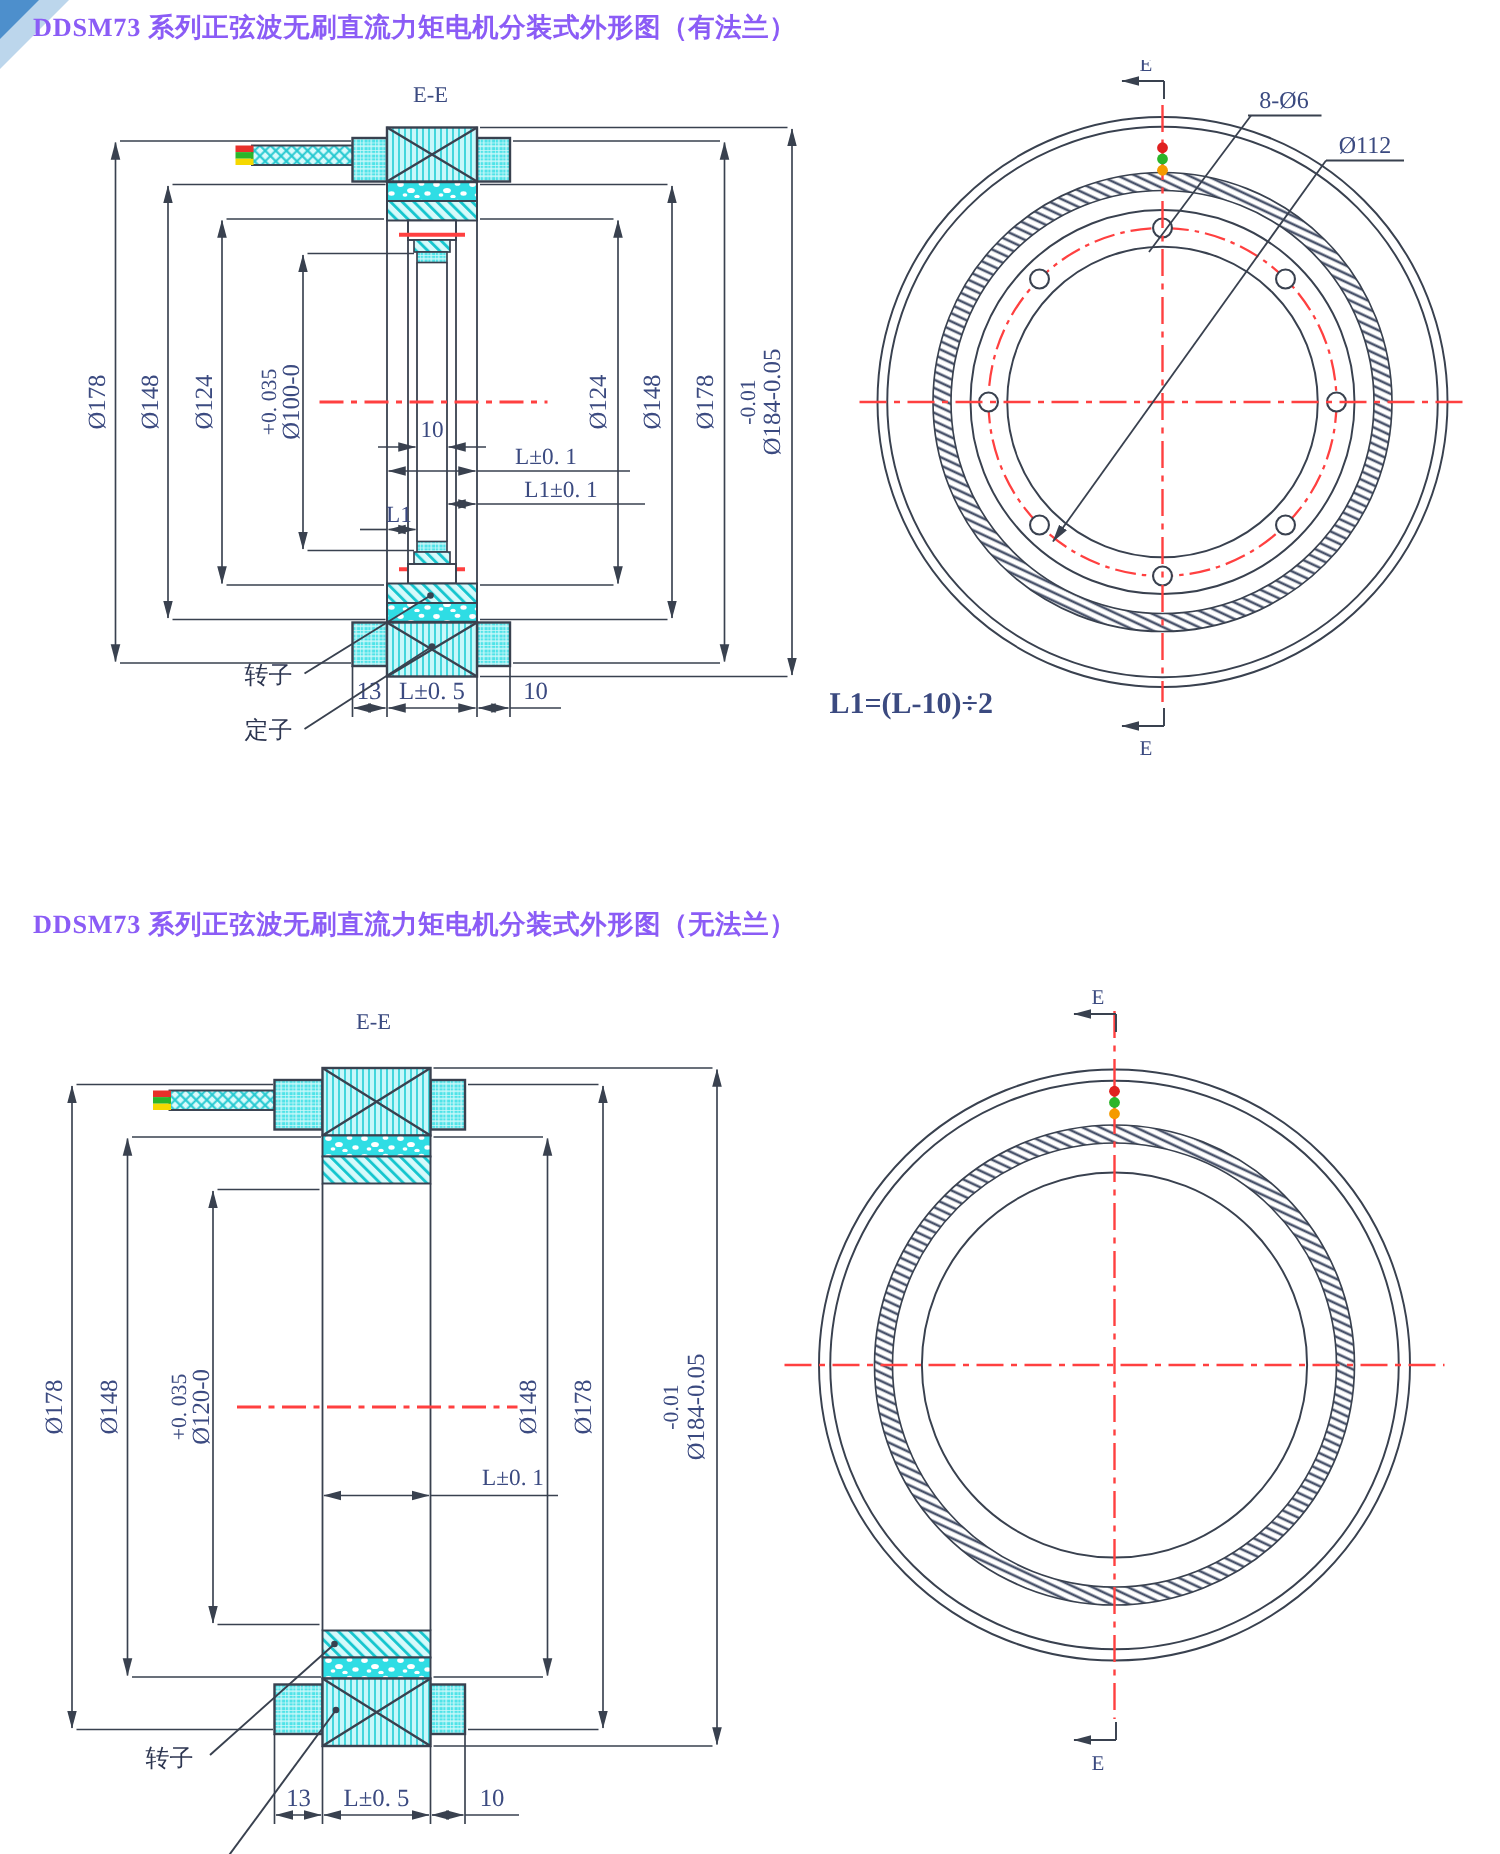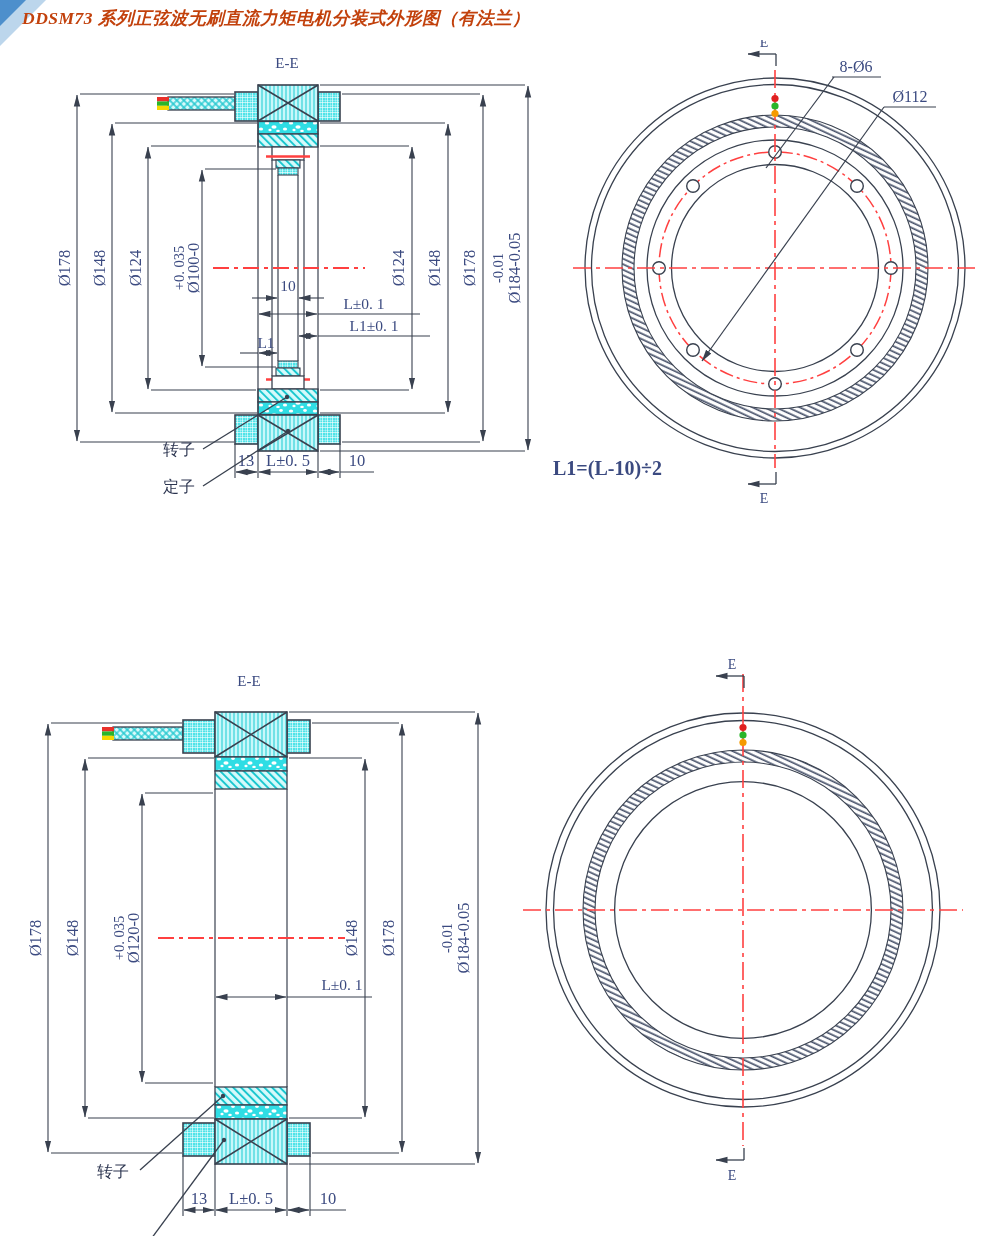--- a/index.html
+++ b/index.html
@@ -1,19 +1,19 @@
 <!DOCTYPE html>
 <html><head>
 <meta charset="utf-8">
 <style>
   html,body{margin:0;padding:0;background:#fff;}
   .page{position:relative;width:1000px;height:1236px;background:#ffffff;overflow:hidden;
         font-family:"Liberation Serif","DejaVu Serif",serif;}
-  .title{position:absolute;left:22px;font-size:17.5px;font-weight:bold;color:#c2410c;
-         letter-spacing:0.5px;white-space:nowrap;font-style:italic;}
+  .title{position:absolute;left:22px;font-size:17.5px;font-weight:bold;color:#8b5cf6;
+         letter-spacing:0.5px;white-space:nowrap;}
   .t1{top:6px;}
   .t2{top:604px;}
   svg{position:absolute;left:0;}
   svg text{font-family:"Liberation Serif","DejaVu Serif",serif;}
   .dimtxt{fill:#3b4a80;}
   .cntxt{fill:#2c3550;}
 </style>
 </head>
 <body>
 <div class="page">
@@ -57,20 +57,21 @@
   </marker>
 </defs>
 </svg>
 
 <svg width="50" height="50" style="top:0">
   <polygon points="0,0 46,0 0,46" fill="#bcd6ec"></polygon>
   <polygon points="0,0 26,0 0,26" fill="#4d8fcc"></polygon>
 </svg>
 
 <div class="title t1">DDSM73 系列正弦波无刷直流力矩电机分装式外形图（有法兰）</div>
+<div class="title t2">DDSM73 系列正弦波无刷直流力矩电机分装式外形图（无法兰）</div>
 
 <svg width="1000" height="560" viewBox="0 40 1000 560" style="top:40px">
 
   <text x="287" y="68" font-size="15" text-anchor="middle" class="dimtxt">E-E</text>
 
   <g stroke="#39414f" stroke-width="1.6" fill="none">
 
     <rect x="168" y="97" width="68" height="13" fill="url(#patWire)" stroke-width="1.3"></rect>
     <g stroke="none">
       <rect x="157" y="97" width="12" height="4.4" fill="#e8302a"></rect>

